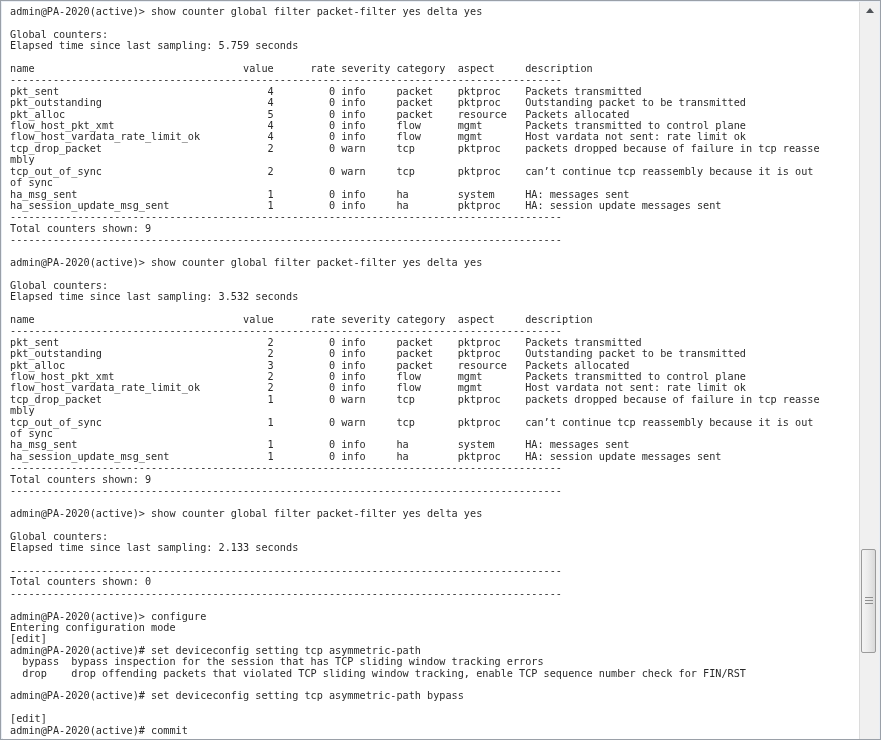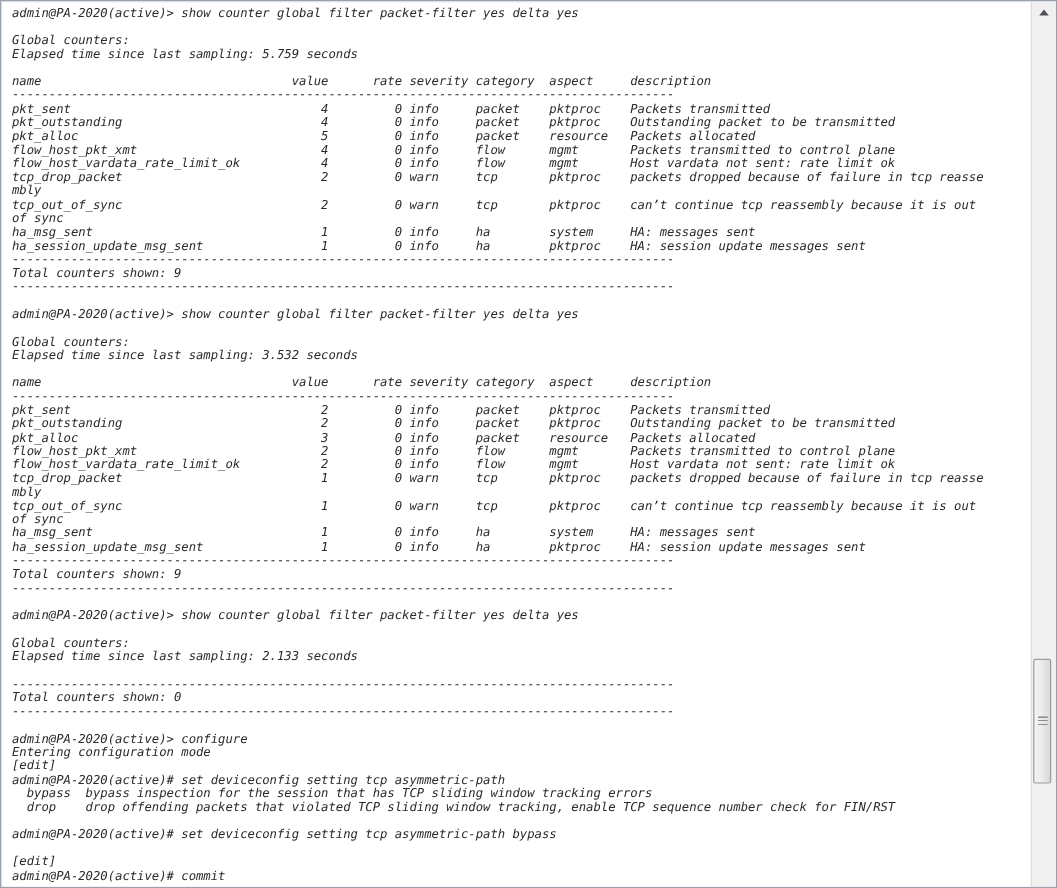--- a/index.html
+++ b/index.html
@@ -2,21 +2,20 @@
 <html><head>
 <meta charset="utf-8">
 <style>
   html, body { margin:0; padding:0; background:#ffffff; }
   .window {
     position:relative; width:881px; height:740px; box-sizing:border-box;
     background:#ffffff; border:1px solid #9aa0a8;
     box-shadow: inset 0 0 0 1px #e9eef5;
     overflow:hidden;
     font-family:"DejaVu Sans Mono", monospace;
-    font-style:italic;
   }
   .screen {
     position:absolute; left:2px; top:2px; right:21px; bottom:0;
     overflow:hidden; background:#ffffff;
   }
   .term {
     margin:0; padding:3px 0 0 7px;
     font-family:"DejaVu Sans Mono", monospace;
     font-size:10.2px; line-height:11.4px; letter-spacing:0;
     color:#2a2a2a; white-space:pre;

